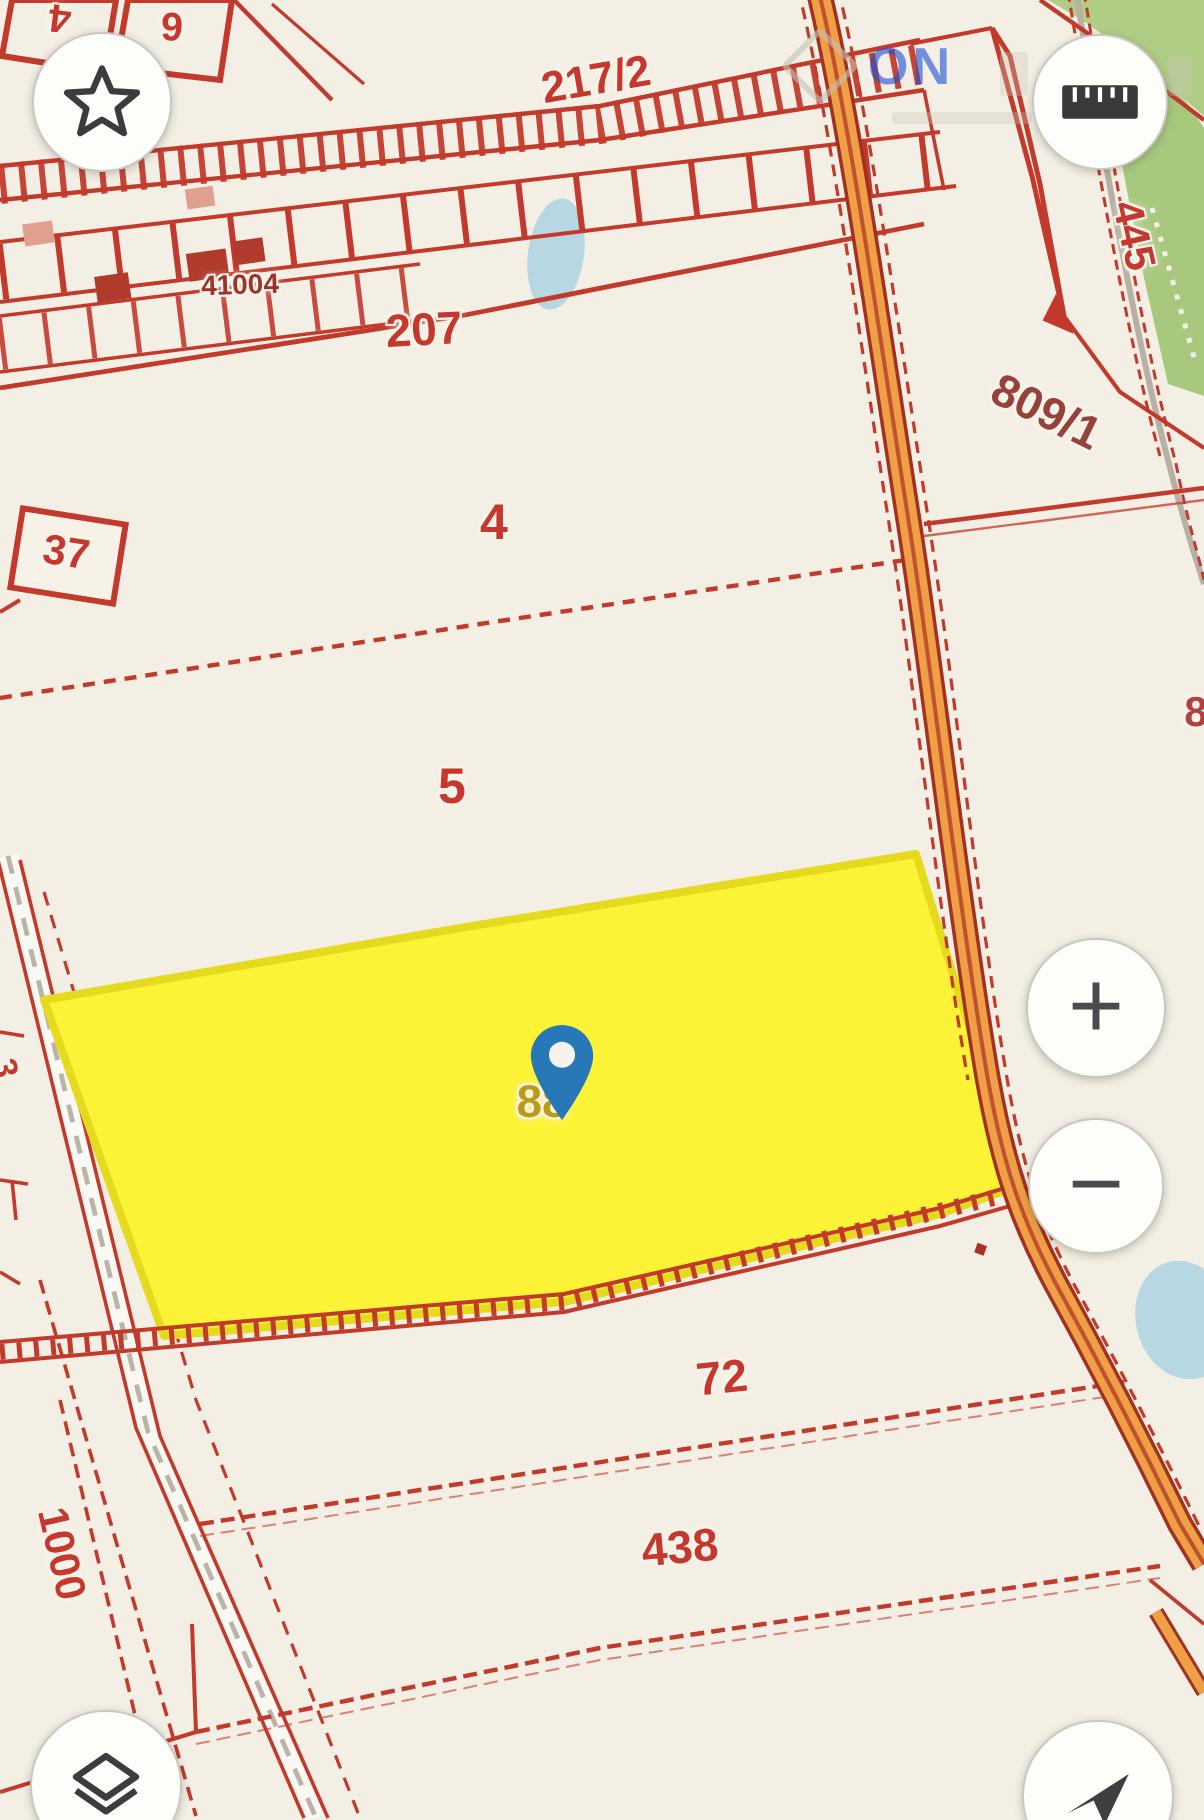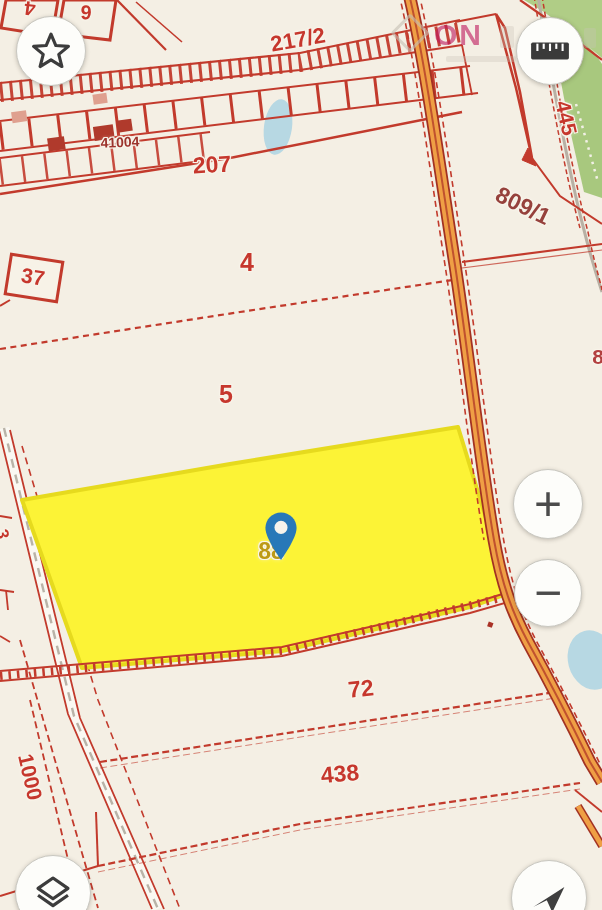--- a/index.html
+++ b/index.html
@@ -9,21 +9,21 @@
   #labels{position:absolute;left:0;top:0;width:100%;height:100%;z-index:3;pointer-events:none;}
   .plabel{position:absolute;font-weight:bold;white-space:nowrap;
     text-shadow:-1px -1px 0 #f8f4ea,1px -1px 0 #f8f4ea,-1px 1px 0 #f8f4ea,1px 1px 0 #f8f4ea,0 0 4px #f8f4ea;}
   .circle-btn{position:absolute;background:#fdfdfa;border:1px solid #c9c8c1;border-radius:50%;
     box-shadow:0 1px 4px rgba(60,50,40,.28);display:flex;align-items:center;justify-content:center;
     cursor:pointer;z-index:5;}
   .zoom-glyph{color:#4b4b4b;font-size:48px;line-height:1;font-weight:400;user-select:none;}
   #watermark{position:absolute;left:392px;top:14px;z-index:2;opacity:.6;pointer-events:none;}
   #wm-diamond{position:absolute;left:4px;top:5px;width:22px;height:22px;border:3px solid #c6c0b4;
     transform:rotate(45deg);border-radius:3px;}
-  #wm-text{position:absolute;left:42px;top:4px;font-size:30px;font-weight:bold;color:#be185d;letter-spacing:2px;}
+  #wm-text{position:absolute;left:42px;top:4px;font-size:26px;font-weight:bold;color:#1d4ed8;letter-spacing:2px;}
   .wm-block{position:absolute;background:#c9c3b7;opacity:.55;border-radius:2px;}
   #pin{position:absolute;left:264px;top:512px;z-index:4;}
 </style>
 </head>
 <body>
 
 <div id="stage">
 
   <svg id="map-svg" width="602" height="910" viewBox="0 0 602 910">
     <rect x="0" y="0" width="602" height="910" fill="#f4efe4"></rect>

